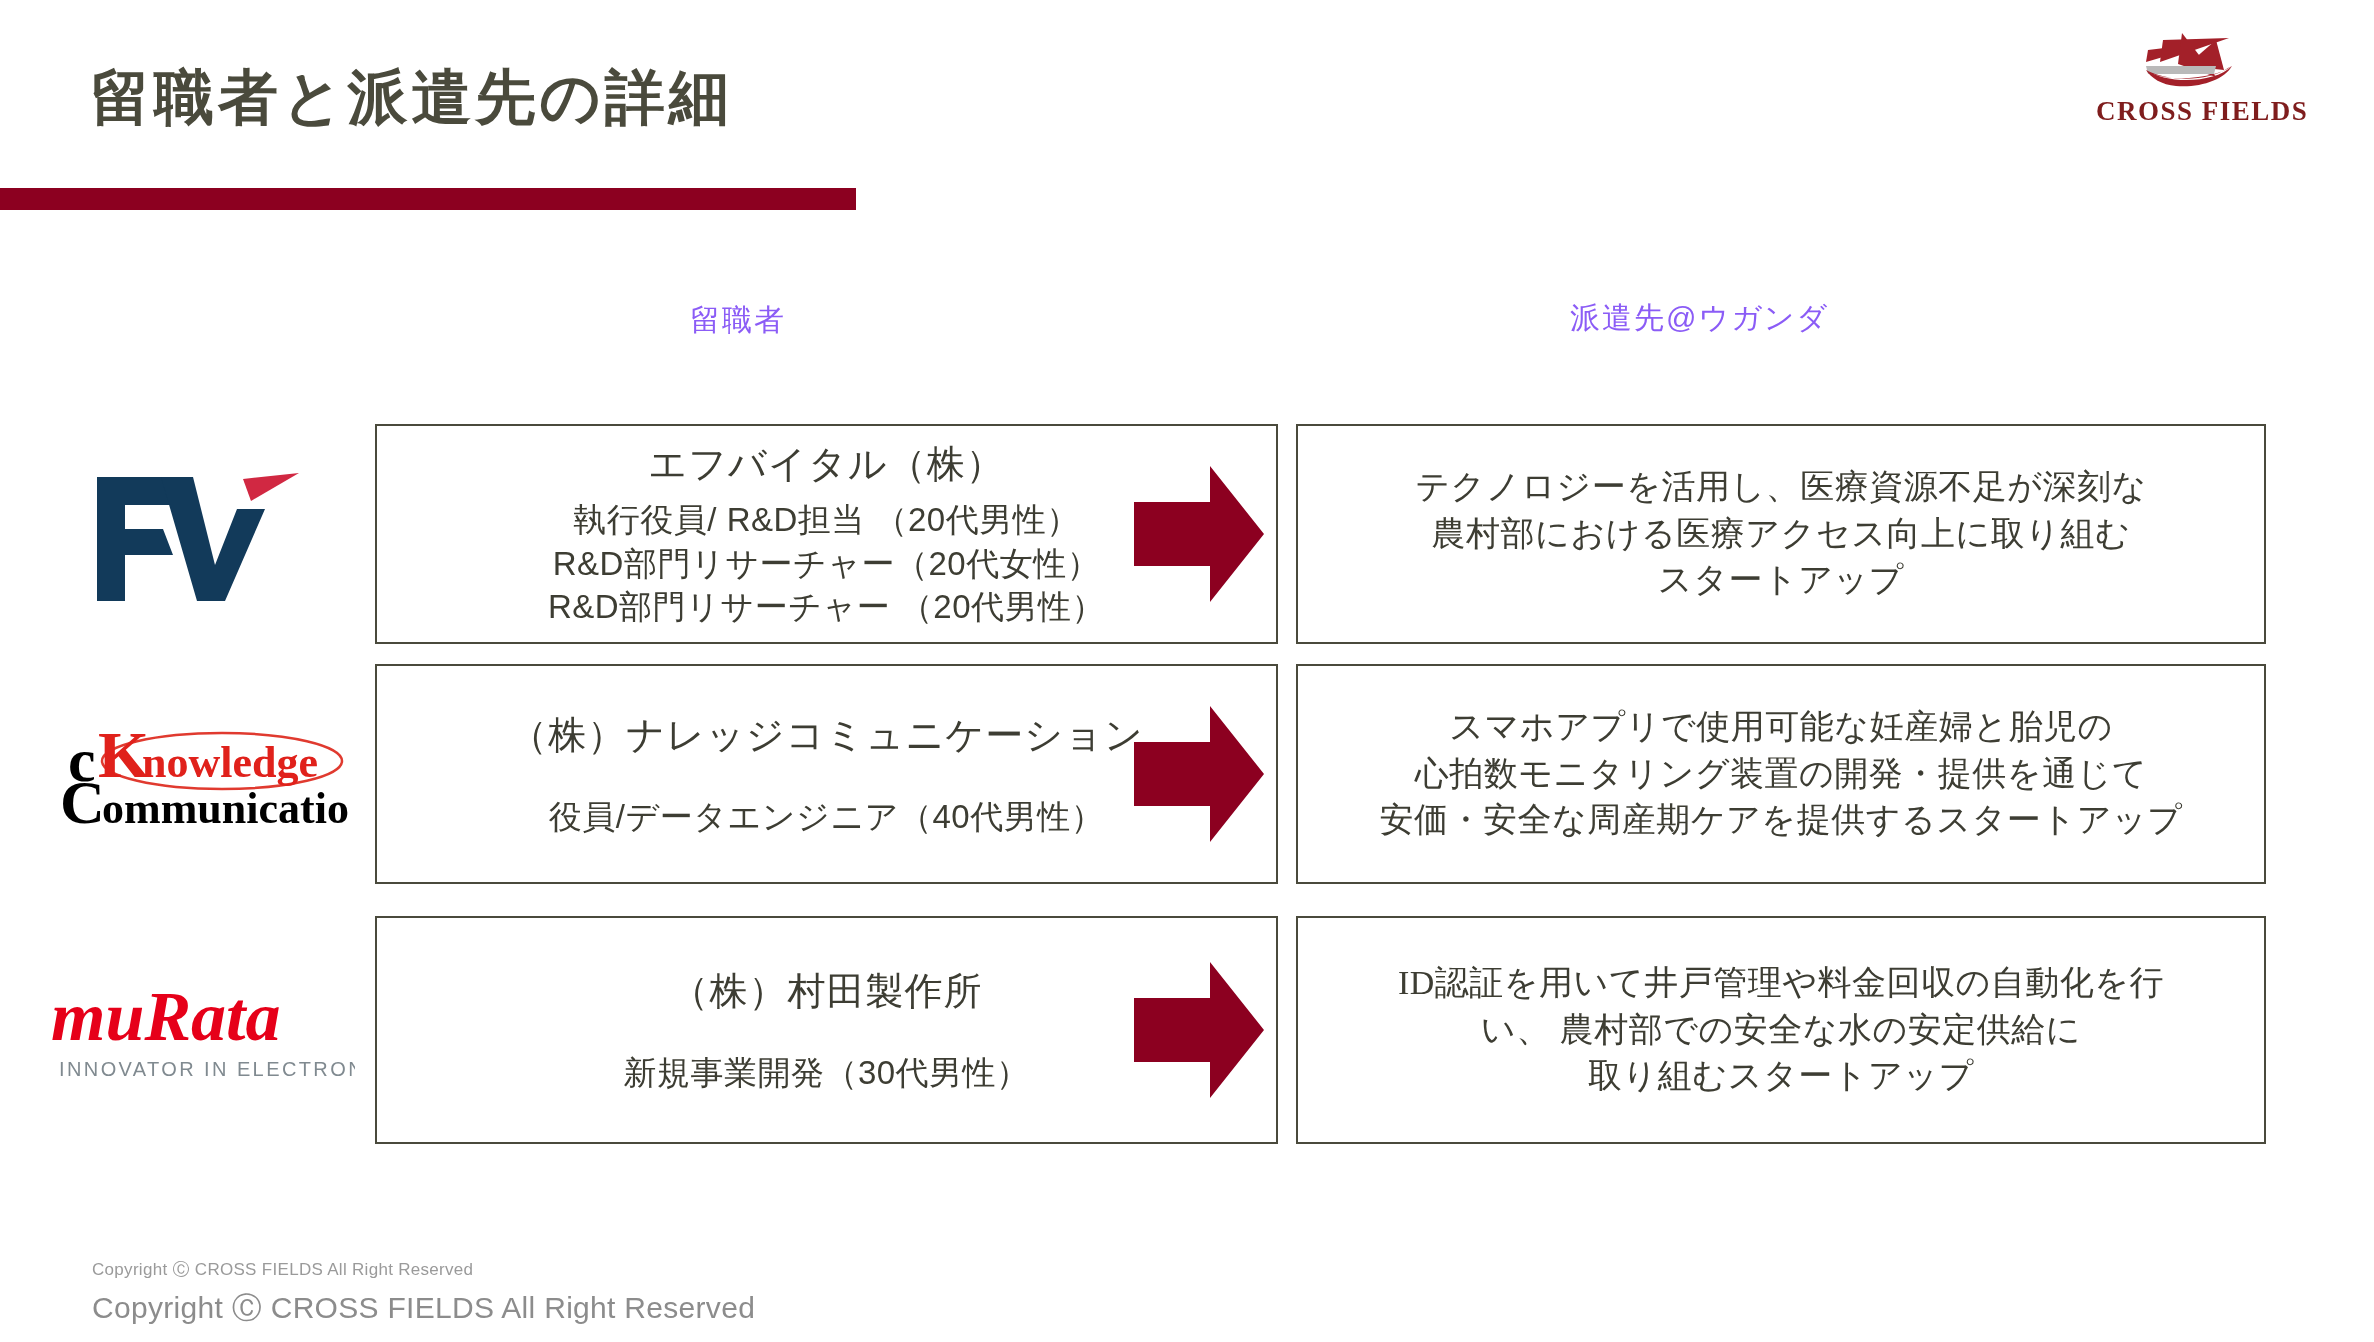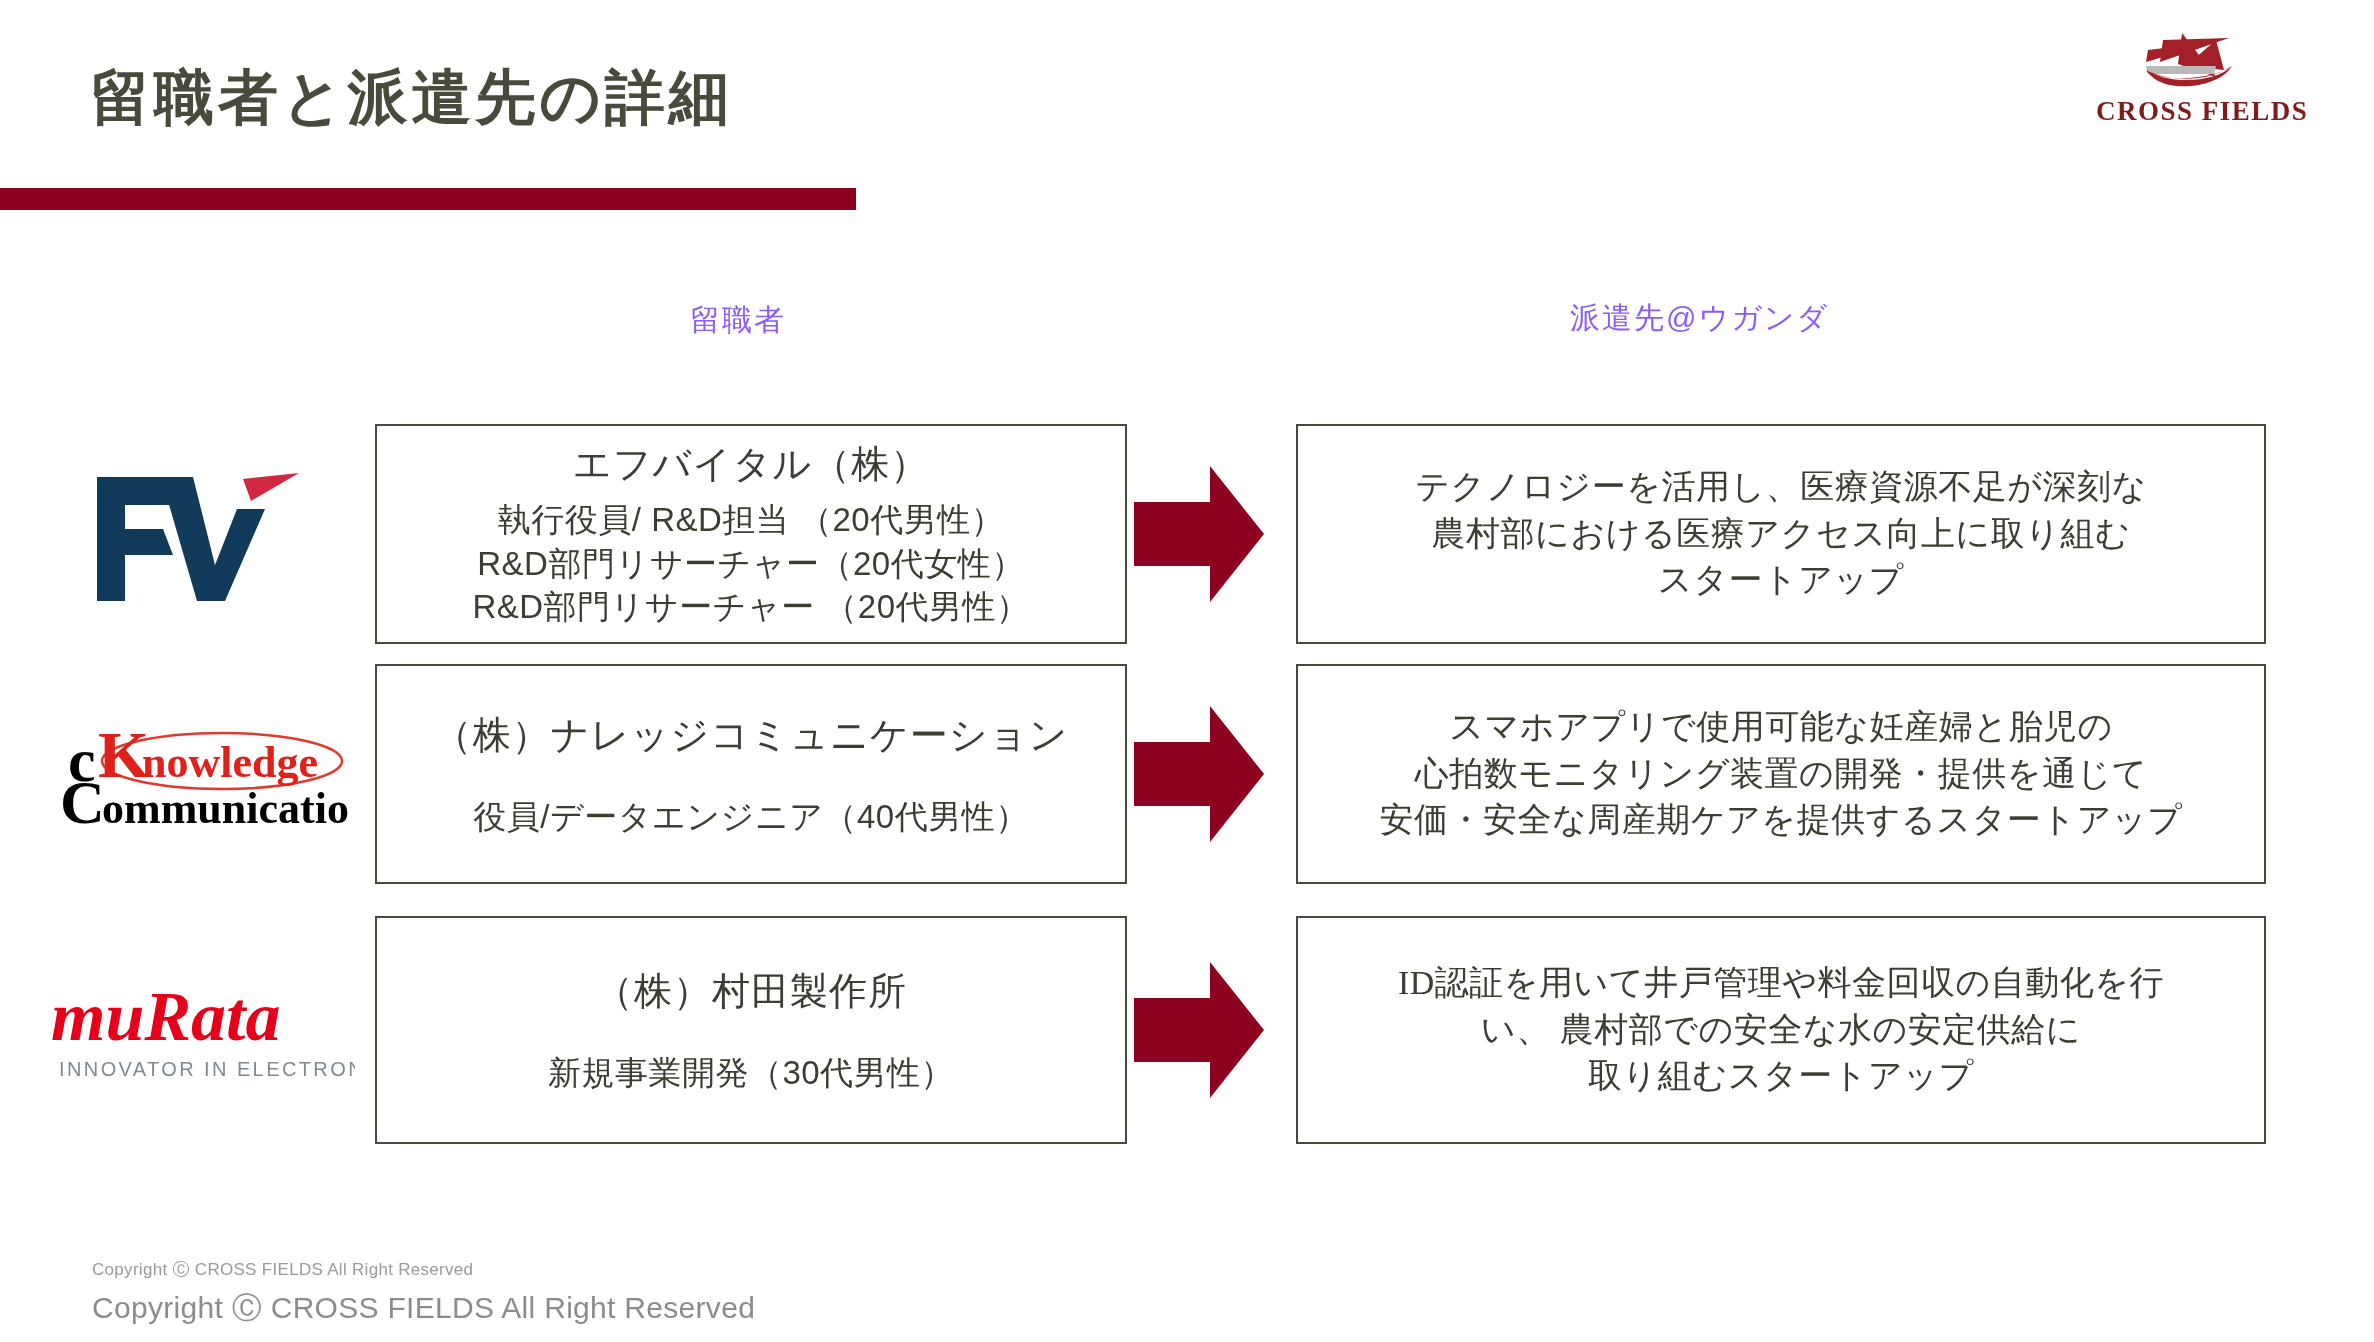--- a/index.html
+++ b/index.html
@@ -104,21 +104,21 @@
     box-sizing: border-box;
     display: flex;
     flex-direction: column;
     align-items: center;
     justify-content: center;
     text-align: center;
     padding: 6px 14px;
   }
   .box-left {
     left: 375px;
-    width: 752px;
+    width: 903px;
     height: 100%;
   }
   .box-right {
     left: 1296px;
     width: 970px;
     height: 100%;
   }
 
   .person-company {
     font-size: 38px;

